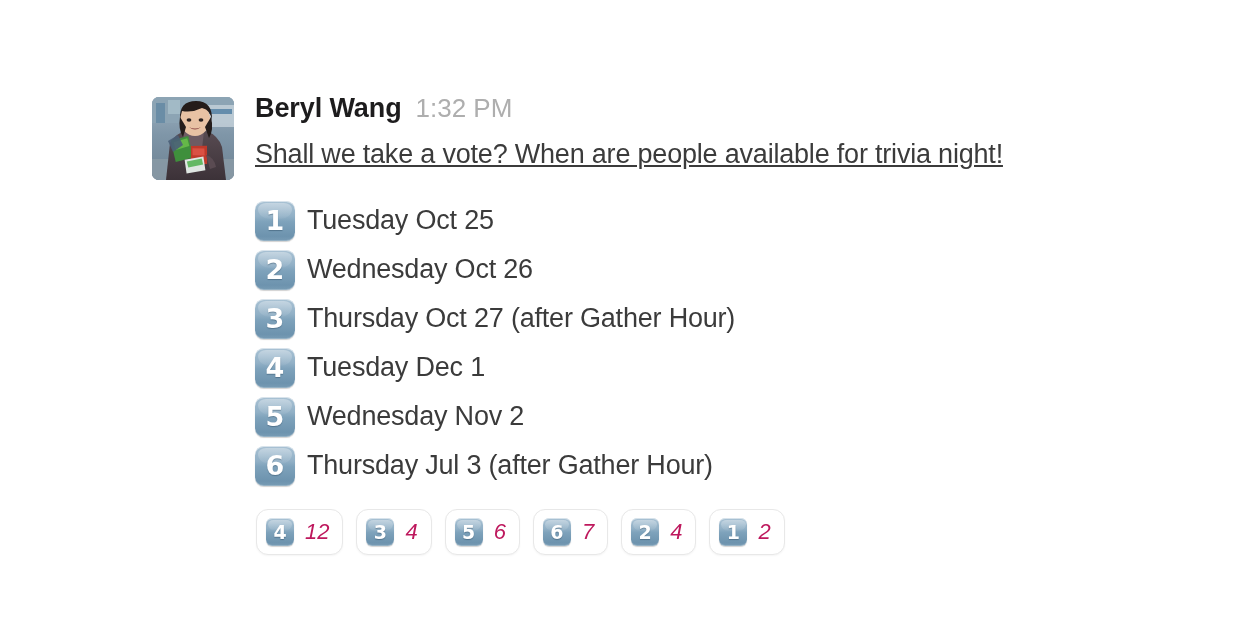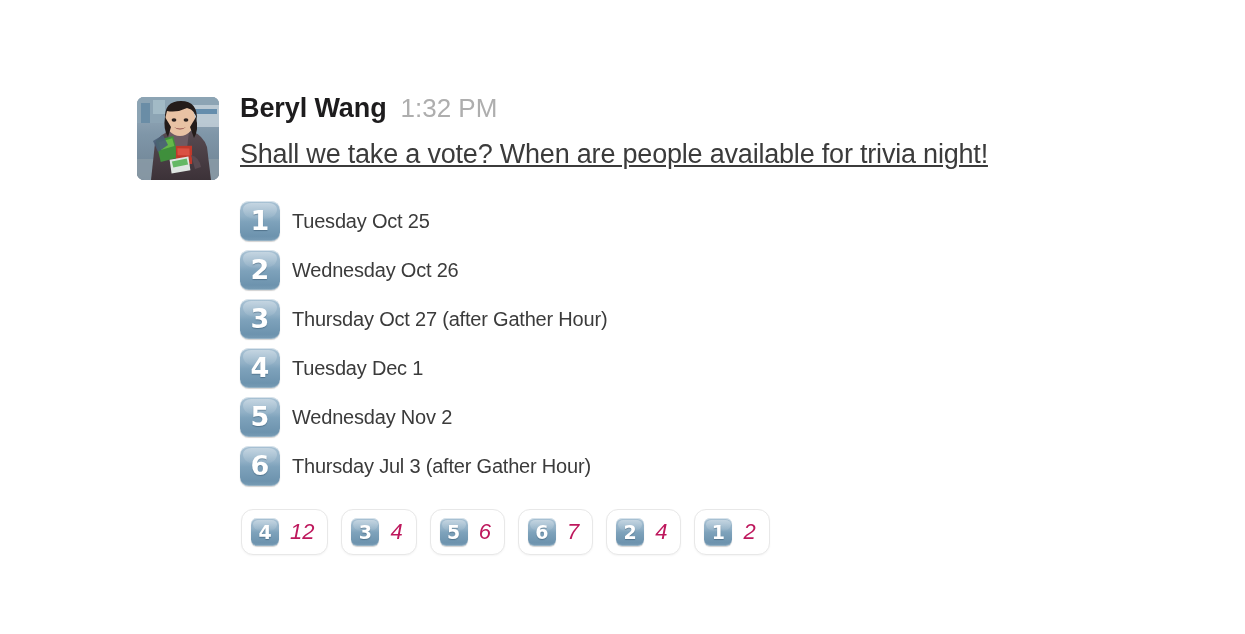--- a/index.html
+++ b/index.html
@@ -10,21 +10,21 @@
   body {
     width: 1245px;
     height: 634px;
     overflow: hidden;
     font-family: "Liberation Sans", "DejaVu Sans", sans-serif;
     -webkit-font-smoothing: antialiased;
   }
 
   .message-root {
     position: absolute;
-    left: 137px;
+    left: 152px;
     top: 95px;
     width: 1060px;
   }
 
   .message-row {
     display: flex;
     align-items: flex-start;
   }
 
   
@@ -78,21 +78,21 @@
   
   .option-list {
     margin-top: 24px;
   }
   .option-row {
     display: flex;
     align-items: center;
     height: 49px;
   }
   .option-label {
-    font-size: 20px;
+    font-size: 27px;
     color: #3b3b3b;
     letter-spacing: -0.2px;
     margin-left: 12px;
     line-height: 1;
   }
 
   
   .keycap {
     position: relative;
     display: inline-block;

